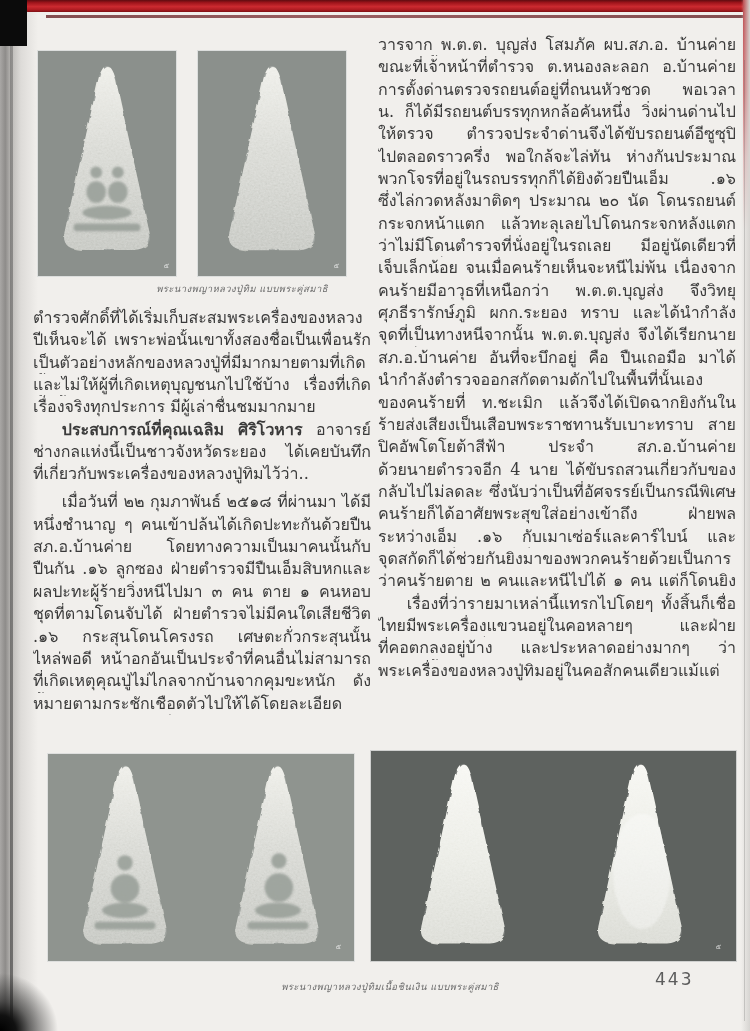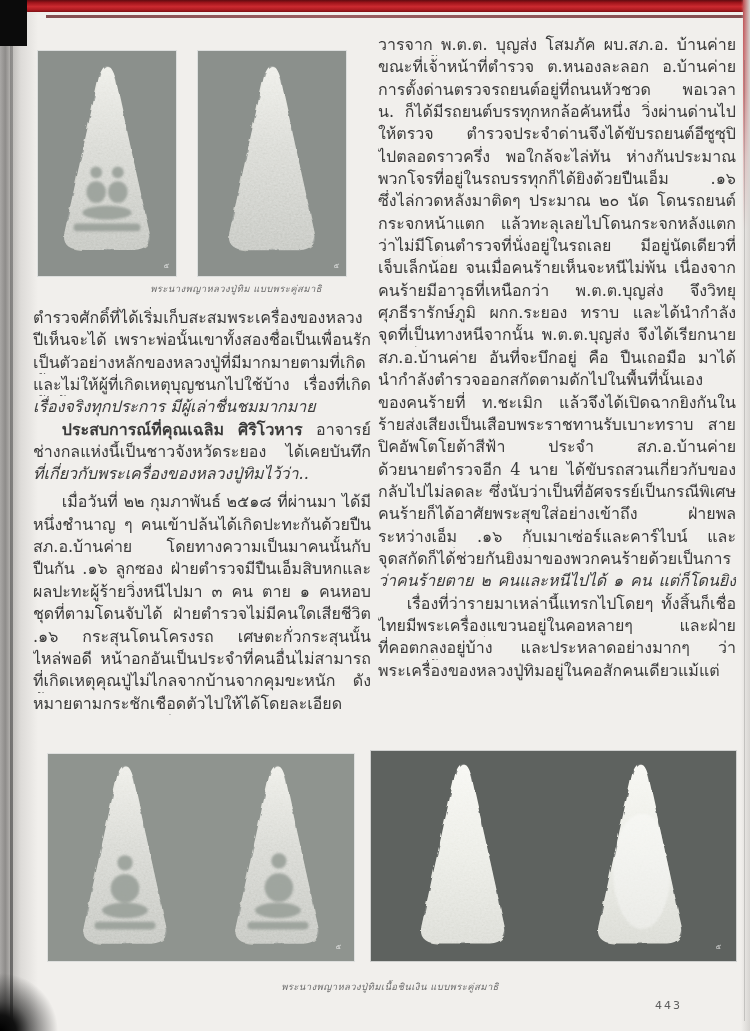--- a/index.html
+++ b/index.html
@@ -29,27 +29,27 @@
   
   .photo{position:absolute;background:#8b908c;box-shadow:0 0 0 1px rgba(255,255,255,.7) inset;}
   .photo.dark{background:#5e625f;}
   .photo.mid{background:#8f948f;}
   .photo svg{position:absolute;}
   .mark{position:absolute;font-size:7px;color:rgba(255,255,255,.75);}
   
   .caption{position:absolute;font-family:"DejaVu Serif",serif;font-style:italic;
     font-size:9.5px;color:#6b6b6b;text-align:center;letter-spacing:.4px;
     filter:blur(.3px);}
-  .folio{position:absolute;left:655px;top:999px;font-size:11px;color:#5d5d5d;
+  .folio{position:absolute;left:655px;top:969px;font-size:17px;color:#5d5d5d;
     letter-spacing:2px;filter:blur(.3px);}
   
   .col{position:absolute;font-size:16px;line-height:22.35px;color:#3a3a3a;
     font-family:"DejaVu Serif","DejaVu Sans",serif;filter:blur(.28px);}
   .tl{height:22.35px;overflow:hidden;text-align:justify;text-align-last:justify;}
-  .tl.last{text-align-last:left;font-style:italic;}
+  .tl.last{text-align-last:left;}
   .tl.ind{text-indent:1.8em;}
   .tl b{font-weight:bold;margin-top:24px;}
   .para-gap{height:5.7px;}
 </style>
 </head>
 <body>
 
 <svg width="0" height="0" style="position:absolute" aria-hidden="true">
   <defs>
     <linearGradient id="amu" x1="0" y1="0" x2="0" y2="1">
@@ -110,21 +110,21 @@
 <div class="photo" style="left:197px;top:50px;width:150px;height:227px;">
   <svg viewBox="0 0 120 210" style="left:11px;top:8px;width:128px;height:207px;">
     <g filter="url(#roughf)">
       <path d="M60 8 C64 8 67 14 69 22 L103 176 C106 188 100 194 88 195 L32 195 C20 194 14 188 17 176 L51 22 C53 14 56 8 60 8 Z" fill="url(#amu)"></path>
     </g>
     <rect x="0" y="0" width="120" height="210" filter="url(#noisef)" clip-path="url(#ctri)" style="mix-blend-mode:soft-light" opacity="0.95"></rect>
   </svg>
   <span class="mark" style="right:8px;bottom:6px;">๕</span>
 </div>
 
-<div class="caption" style="left:80px;top:281px;width:312px;">พระนางพญาหลวงปู่ทิม แบบพระคู่สมาธิ</div>
+<div class="caption" style="left:86px;top:281px;width:312px;">พระนางพญาหลวงปู่ทิม แบบพระคู่สมาธิ</div>
 
 <div class="col" style="left:33px;top:307px;width:338px;">
   <div>
       <div class="tl">ตำรวจศักดิ์ที่ได้เริ่มเก็บสะสมพระเครื่องของหลวงปู่มานานเดือน ๑๖</div>
       <div class="tl">ปีเห็นจะได้ เพราะพ่อนั้นเขาทั้งสองชื่อเป็นเพื่อนรักกันมาก จึง</div>
       <div class="tl">เป็นตัวอย่างหลักของหลวงปู่ที่มีมากมายตามที่เกิดขึ้นมาตลอด</div>
       <div class="tl">และไม่ให้ผู้ที่เกิดเหตุบุญชนกไปใช้บ้าง เรื่องที่เกิดขึ้นนี้ เป็น</div>
       <div class="tl last">เรื่องจริงทุกประการ มีผู้เล่าชื่นชมมากมาย</div>
     </div>
   <div>

